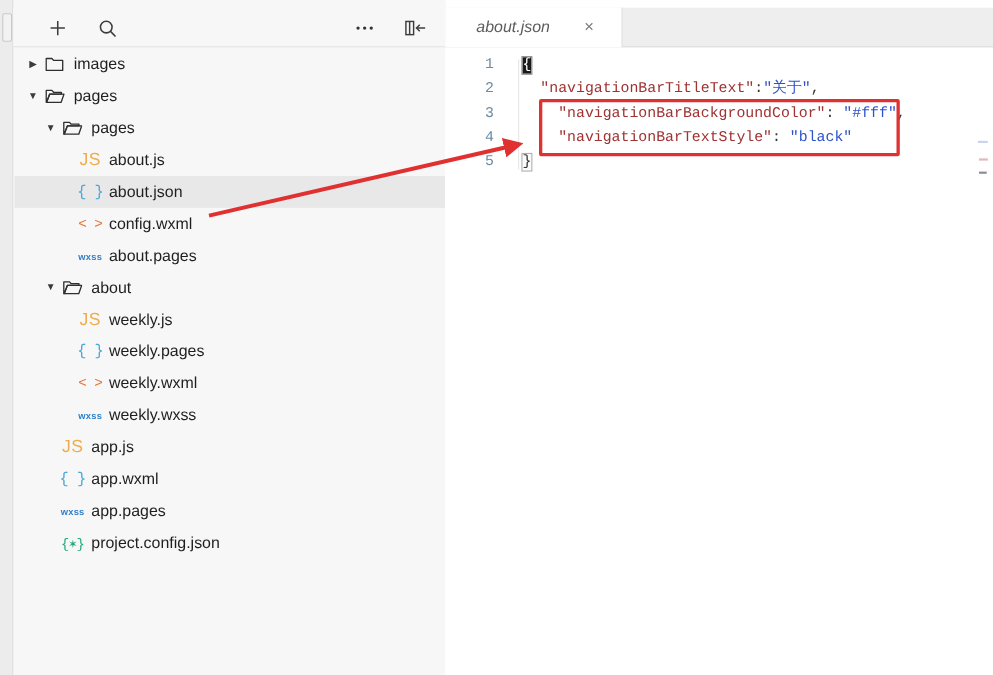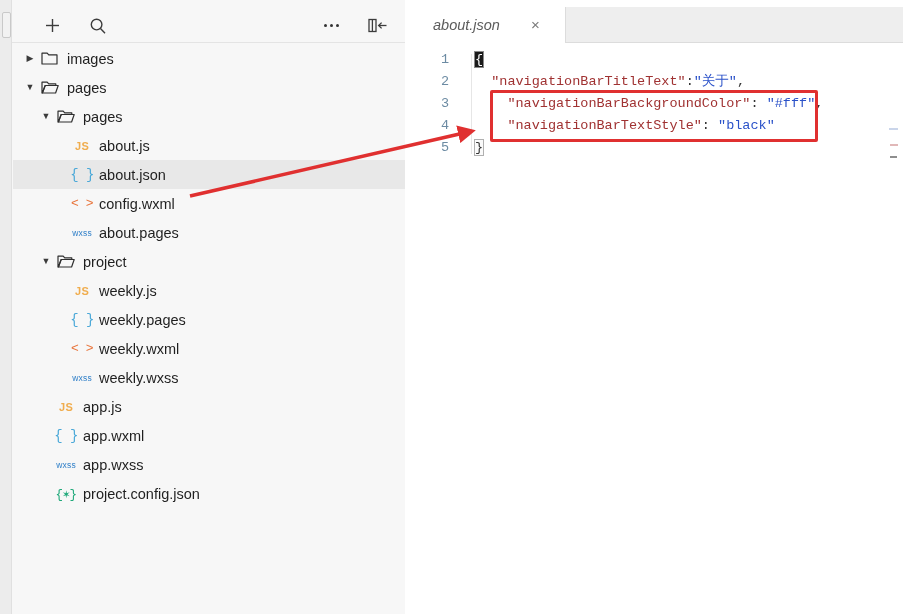--- a/index.html
+++ b/index.html
@@ -133,24 +133,24 @@
   .tw-icon {
     width: 26px;
     min-width: 26px;
     display: flex;
     align-items: center;
     justify-content: center;
     margin-right: 3px;
   }
   .tw-label { padding-left: 1px; }
 
-  .ic-js   { font-size: 11px; font-weight: bold; color: #f0ad4e; letter-spacing: .3px; font-family: "Liberation Sans", sans-serif; }
+  .ic-js   { font-size: 16px; font-weight: normal; color: #f0ad4e; letter-spacing: .3px; font-family: "Liberation Sans", sans-serif; }
   .ic-json { font-size: 14px; color: #4aa8d8; font-family: "Liberation Mono", monospace; letter-spacing: -0.5px; }
   .ic-wxml { font-size: 13px; color: #e8743b; font-family: "Liberation Mono", monospace; letter-spacing: -0.5px; }
-  .ic-wxss { font-size: 8.5px; font-weight: normal; color: #2f7fc8; letter-spacing: .2px; }
+  .ic-wxss { font-size: 8.5px; font-weight: bold; color: #2f7fc8; letter-spacing: .2px; }
   .ic-cfg  { font-size: 12.5px; color: #1fa97a; font-family: "Liberation Mono", monospace; letter-spacing: -0.5px; }
 
   .indent-0 { padding-left: 10px; }
   .indent-1 { padding-left: 26px; }
   .indent-2 { padding-left: 42px; }
 
   
   .editor {
     position: absolute;
     left: 405px;
@@ -410,21 +410,21 @@
           <span class="tw-label">about.pages</span>
         </div>
         <div class="tree-row indent-1">
           <span class="tw-caret">▼</span>
           <span class="tw-icon">
             <svg width="18" height="15" viewBox="0 0 18 15">
               <path d="M1 13V2.2h5.2l1.5 1.7h7.1v1.6H4.2L1.3 13z" fill="none" stroke="#2f2f2f" stroke-width="1.2" stroke-linejoin="round"></path>
               <path d="M4.2 5.5h13L14.6 13H1.4z" fill="none" stroke="#2f2f2f" stroke-width="1.2" stroke-linejoin="round"></path>
             </svg>
           </span>
-          <span class="tw-label">project</span>
+          <span class="tw-label">about</span>
         </div>
         <div class="tree-row indent-2">
           <span class="tw-caret spacer">▶</span>
           <span class="tw-icon">
             <span class="ic-js">JS</span>
           </span>
           <span class="tw-label">weekly.js</span>
         </div>
         <div class="tree-row indent-2">
           <span class="tw-caret spacer">▶</span>
@@ -459,21 +459,21 @@
           <span class="tw-icon">
             <span class="ic-json">{ }</span>
           </span>
           <span class="tw-label">app.wxml</span>
         </div>
         <div class="tree-row indent-1">
           <span class="tw-caret spacer">▶</span>
           <span class="tw-icon">
             <span class="ic-wxss">wxss</span>
           </span>
-          <span class="tw-label">app.wxss</span>
+          <span class="tw-label">app.pages</span>
         </div>
         <div class="tree-row indent-1">
           <span class="tw-caret spacer">▶</span>
           <span class="tw-icon">
             <span class="ic-cfg">{✶}</span>
           </span>
           <span class="tw-label">project.config.json</span>
         </div>
       </div>
   </div>

